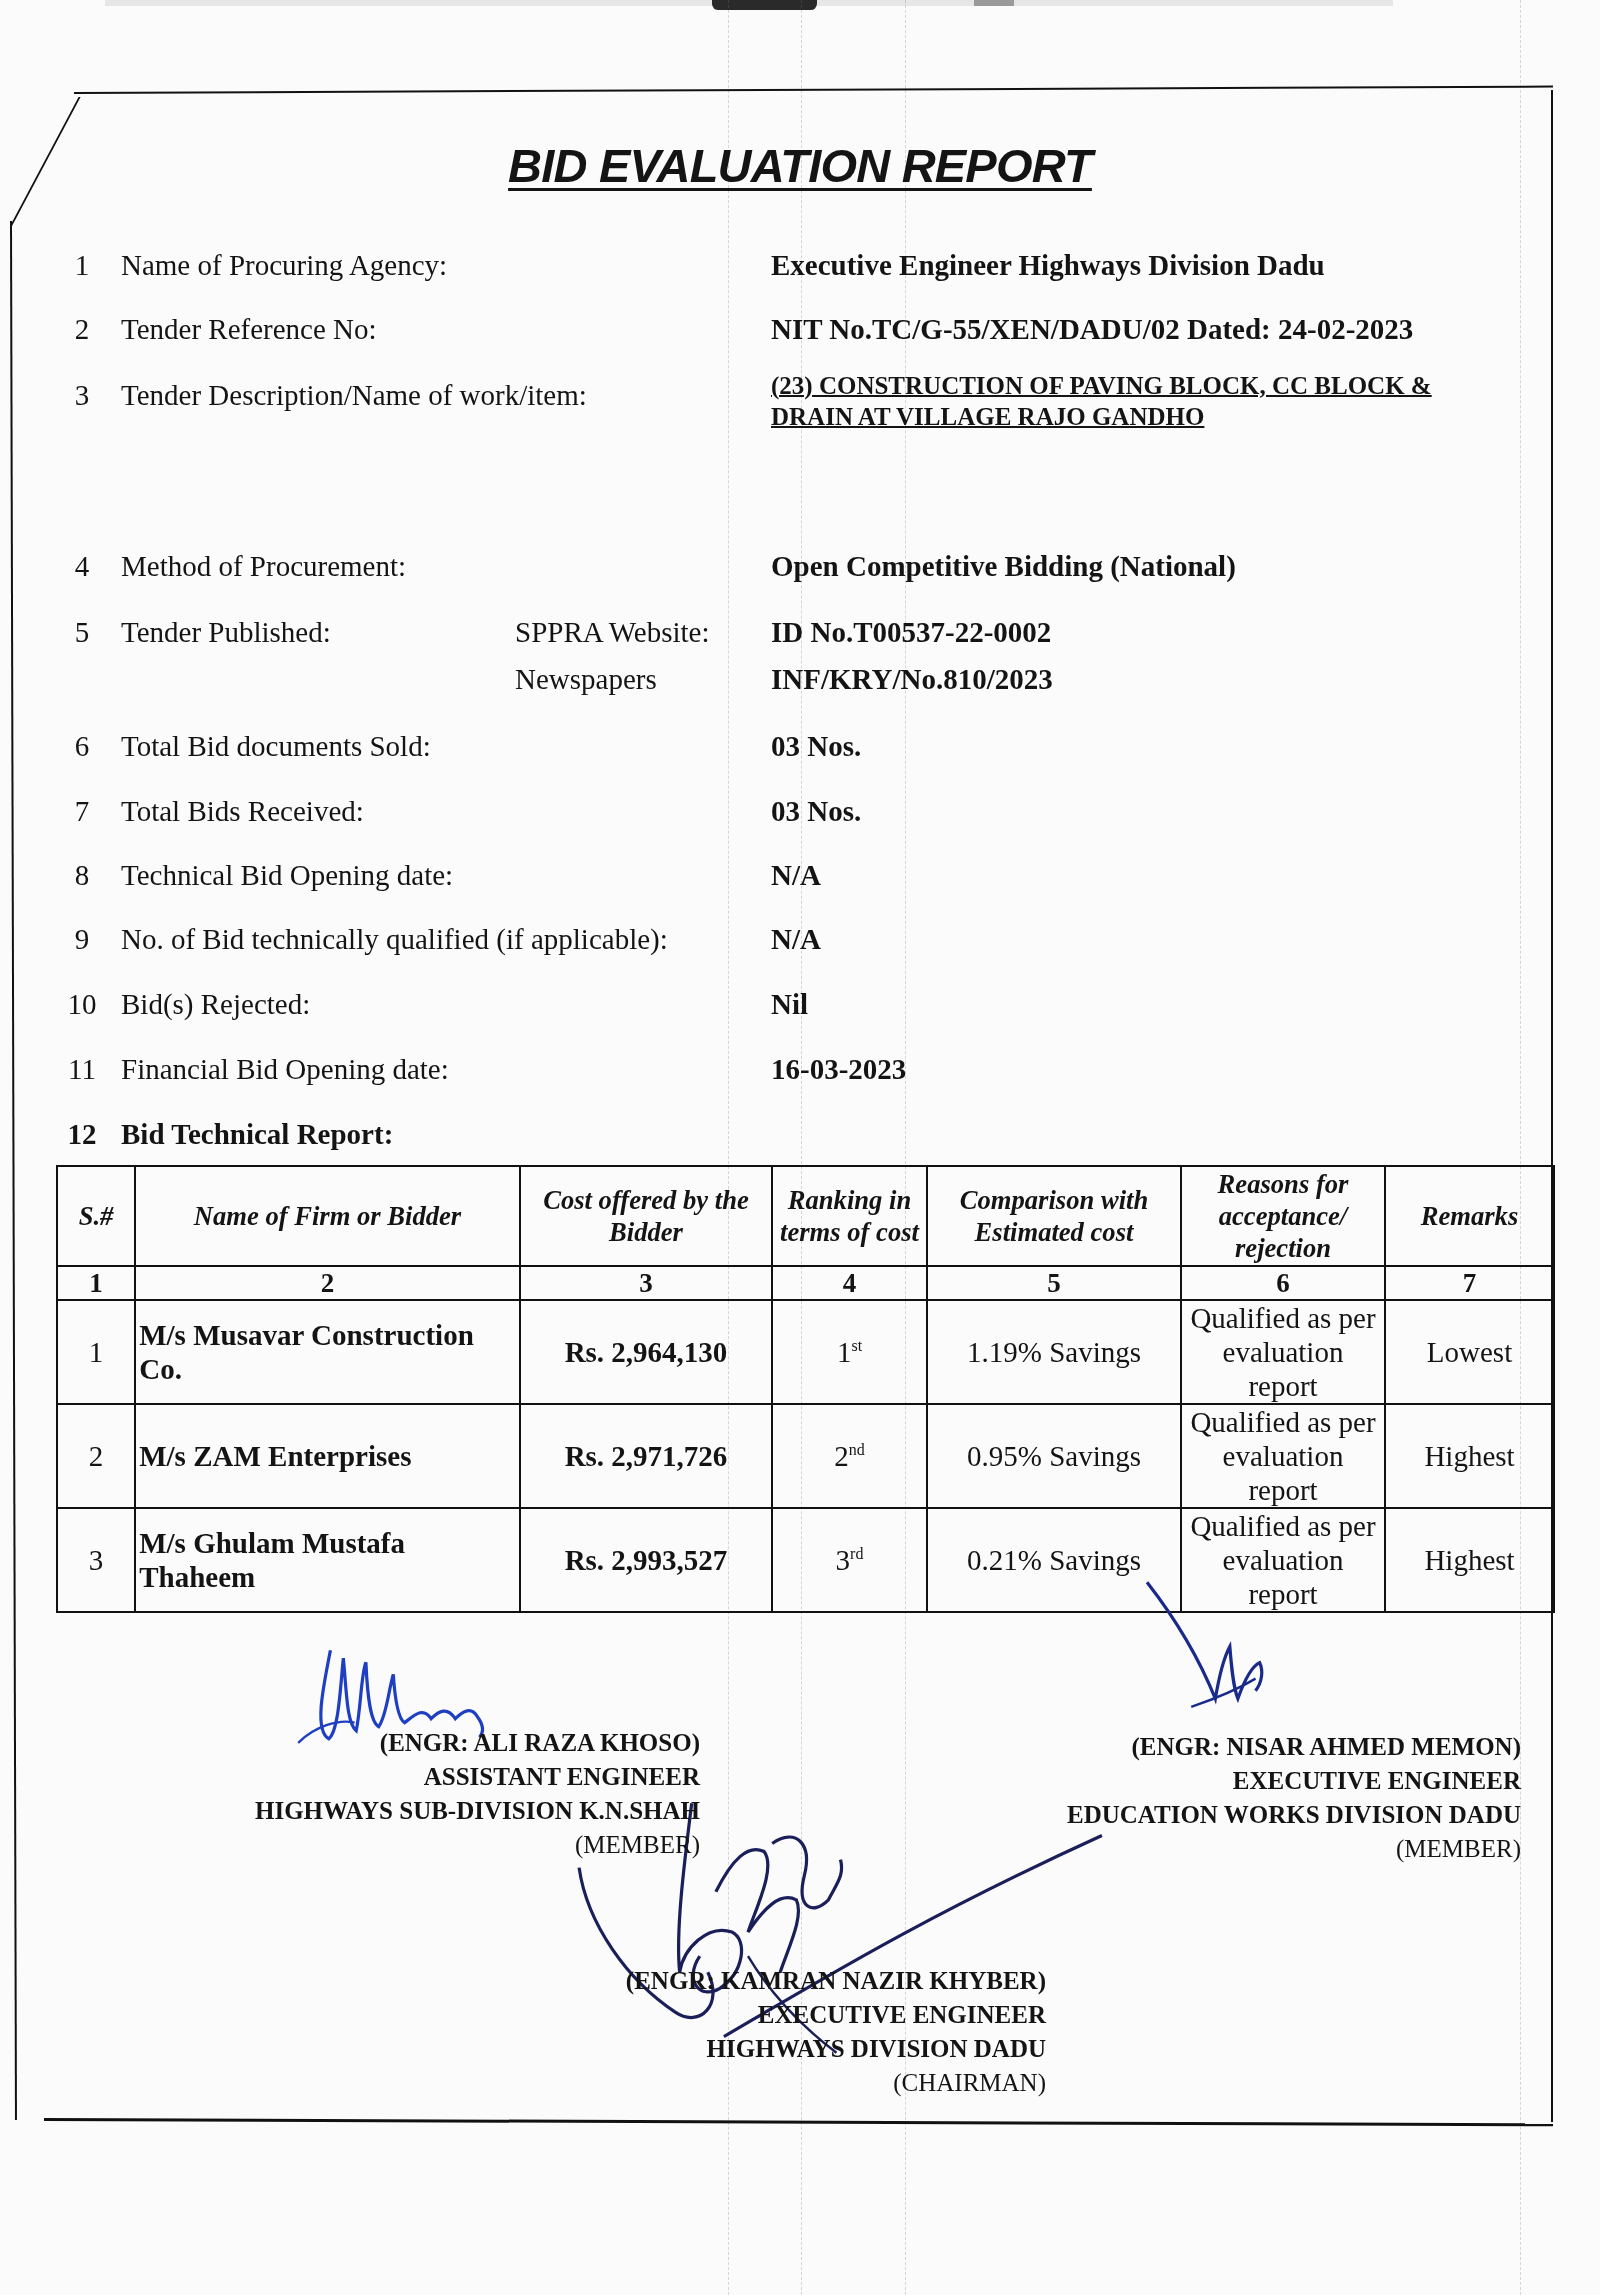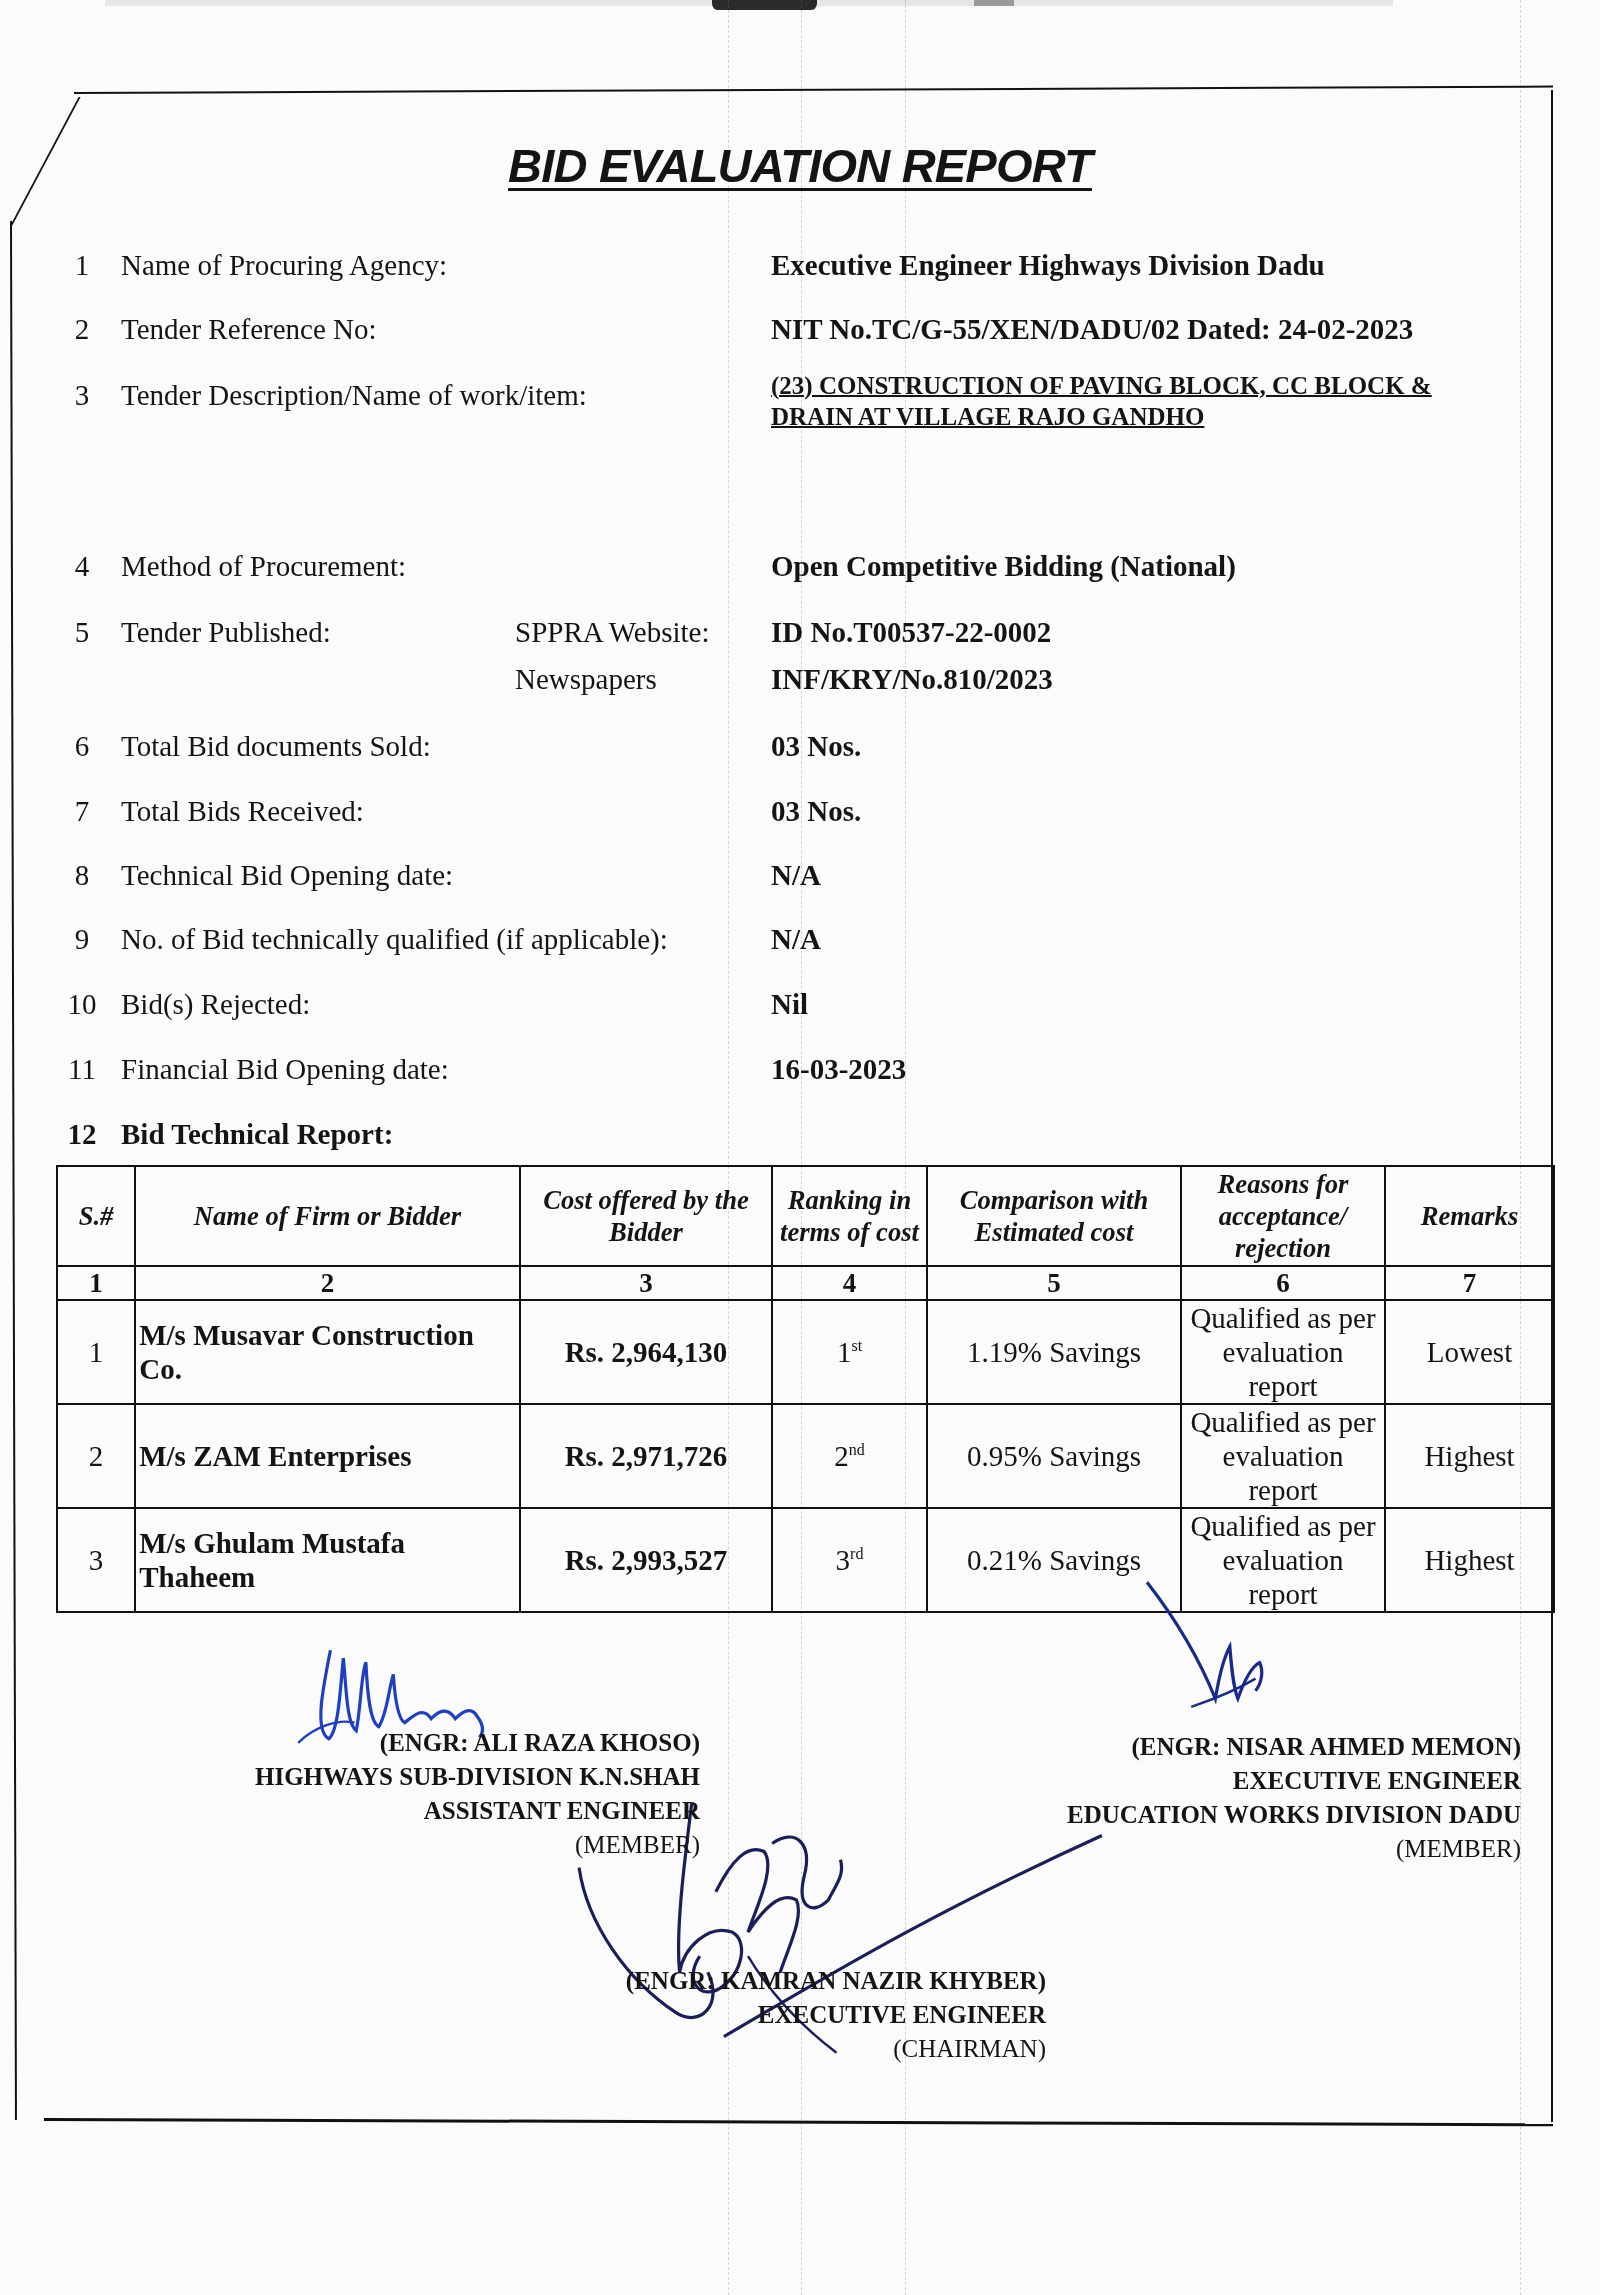--- a/index.html
+++ b/index.html
@@ -215,28 +215,29 @@
   <path d="M160 10 C150 90 140 170 145 220 C150 190 180 160 210 170 C230 180 225 220 195 240 C170 255 150 230 170 200" fill="none" stroke="#1a1f5a" stroke-width="4"></path>
   <path d="M20 90 C30 160 80 230 140 270 C170 290 200 260 180 220" fill="none" stroke="#1a1f5a" stroke-width="4"></path>
   <path d="M190 120 C210 80 230 60 250 70 C265 90 240 140 230 170 C250 140 270 120 290 130 C300 150 280 190 270 220" fill="none" stroke="#1a1f5a" stroke-width="4"></path>
   <path d="M260 60 C290 40 310 60 300 100 C290 140 310 150 330 130 C340 110 350 100 345 80" fill="none" stroke="#1a1f5a" stroke-width="4"></path>
   <path d="M200 300 C320 230 450 150 670 50" fill="none" stroke="#1a1f5a" stroke-width="4"></path>
   <path d="M230 200 C260 250 300 290 340 320" fill="none" stroke="#1a1f5a" stroke-width="3"></path>
 </svg>
 
 <div class="sig" style="left:137px; top:1726px; width:563px">
   <div>(ENGR: ALI RAZA KHOSO)</div>
+  <div>ASSISTANT ENGINEER</div>
   <div>HIGHWAYS SUB-DIVISION K.N.SHAH</div>
-  <div>ASSISTANT ENGINEER</div>
   <div class="role">(MEMBER)</div>
 </div>
 <div class="sig" style="left:974px; top:1730px; width:547px">
   <div>(ENGR: NISAR AHMED MEMON)</div>
   <div>EXECUTIVE ENGINEER</div>
   <div>EDUCATION WORKS DIVISION DADU</div>
   <div class="role">(MEMBER)</div>
 </div>
 <div class="sig" style="left:483px; top:1964px; width:563px">
   <div>(ENGR: KAMRAN NAZIR KHYBER)</div>
   <div>EXECUTIVE ENGINEER</div>
+  <div>HIGHWAYS DIVISION DADU</div>
   <div class="role">(CHAIRMAN)</div>
 </div>
 
 
 </body></html>

